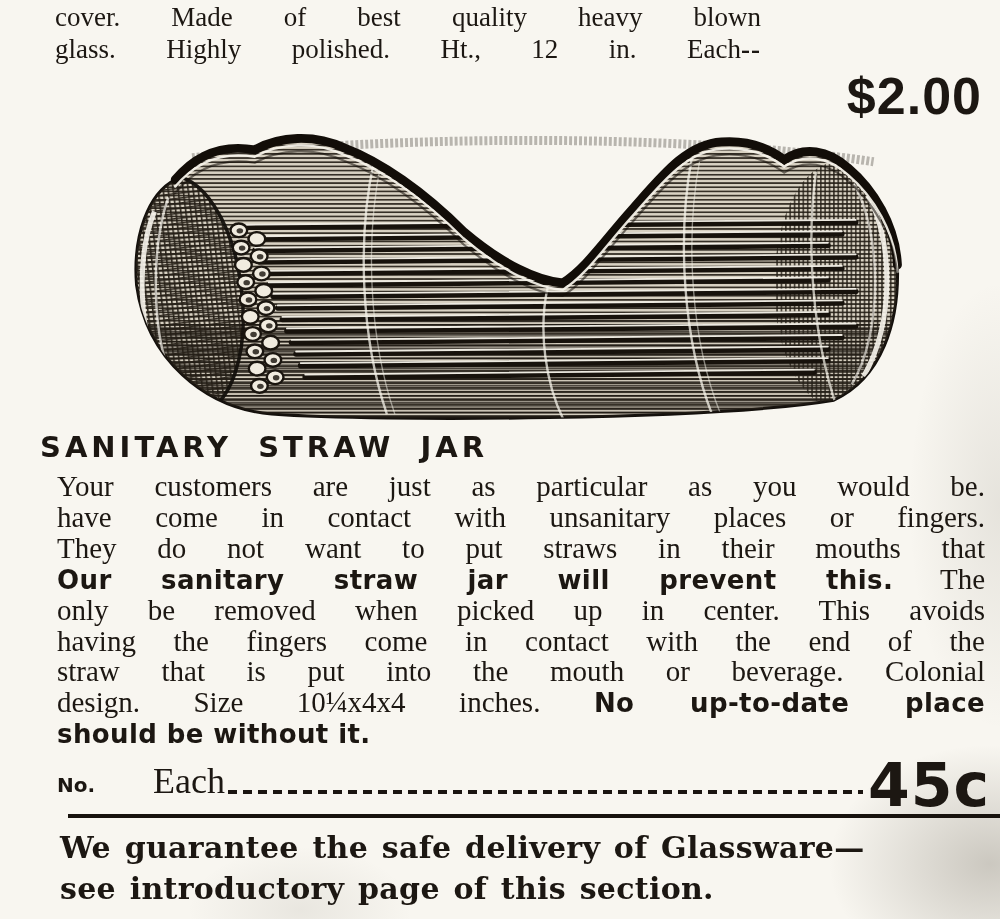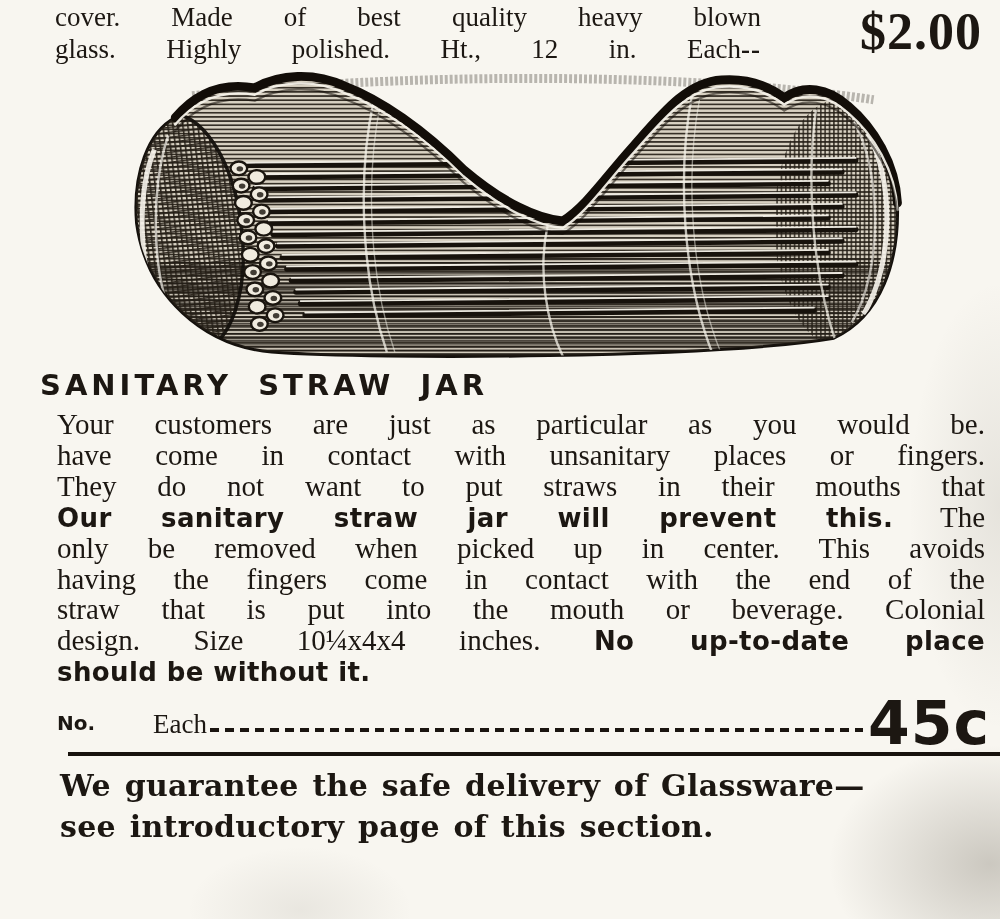--- a/index.html
+++ b/index.html
@@ -11,26 +11,26 @@
     overflow:hidden;
     color:#1c1712;
     background:
       radial-gradient(ellipse 230px 170px at 99% 94%, rgba(100,93,80,.30), transparent 70%),
       radial-gradient(ellipse 130px 320px at 100% 55%, rgba(100,93,80,.12), transparent 70%),
       radial-gradient(ellipse 160px 90px at 30% 99%, rgba(100,93,80,.10), transparent 70%),
       #f8f6f0;
     font-family:"Liberation Serif","DejaVu Serif",serif;
   }
   
-  .top-row{display:flex;padding:1px 8px 0 55px;}
+  .top-row{display:flex;padding:1px 8px 0 55px;flex-direction:column;}
   .top-text{width:706px;font-size:27px;line-height:32px;}
   .jline{text-align:justify;text-align-last:justify;}
   .leader2{letter-spacing:1px;font-weight:700;}
   .top-price{flex:1;text-align:right;padding-right:10px;
-    font-family:Liberation Serif, serif;
+    font-family:Liberation Sans, sans-serif;
     font-weight:700;font-size:52px;line-height:62px;letter-spacing:1px;}
   
   .illustration-wrap{width:792px;height:298px;margin:1px 0 0 118px;}
   .illustration-wrap svg{display:block;width:100%;height:100%;}
   
   .headline{margin-top:3px;text-align:left;padding-left:40px;
     font-family:"DejaVu Sans","Liberation Sans",sans-serif;
     font-weight:700;font-size:29px;line-height:36px;
     letter-spacing:4px;word-spacing:12px;}
   
@@ -39,21 +39,21 @@
   .pline.j{text-align:justify;text-align-last:justify;}
   .pline.last{text-align:left;}
   .bd{font-family:"DejaVu Sans","Liberation Sans",sans-serif;
       font-weight:700;font-size:26px;letter-spacing:.4px;}
   
   .order-row{display:flex;align-items:flex-end;margin:5px 0 0 57px;width:933px;height:52px;}
   .no-label{font-family:"DejaVu Sans","Liberation Sans",sans-serif;font-weight:700;
             font-size:20px;padding-bottom:10px;}
   .cat-num{font-family:"DejaVu Sans","Liberation Sans",sans-serif;font-weight:700;
            font-size:31px;letter-spacing:4px;margin-left:7px;padding-bottom:3px;}
-  .each-label{font-size:27px;margin-left:58px;padding-bottom:5px;}
+  .each-label{font-size:36px;margin-left:58px;padding-bottom:5px;}
   .order-leader{flex:1;height:4px;margin:0 5px 13px 3px;
     background:repeating-linear-gradient(90deg,#1b1510 0 9px,transparent 9px 15px);}
   .order-price{font-family:"DejaVu Sans","Liberation Sans",sans-serif;font-weight:700;
                font-size:60px;line-height:44px;letter-spacing:1px;}
   
   .rule{height:4px;background:#17120d;margin:7px 0 0 68px;width:calc(100% - 68px);}
   .guarantee{margin:9px 0 0 60px;
     font-family:"DejaVu Serif","Liberation Serif",serif;
     font-weight:700;font-size:30px;line-height:41px;
     letter-spacing:.3px;word-spacing:3px;}

